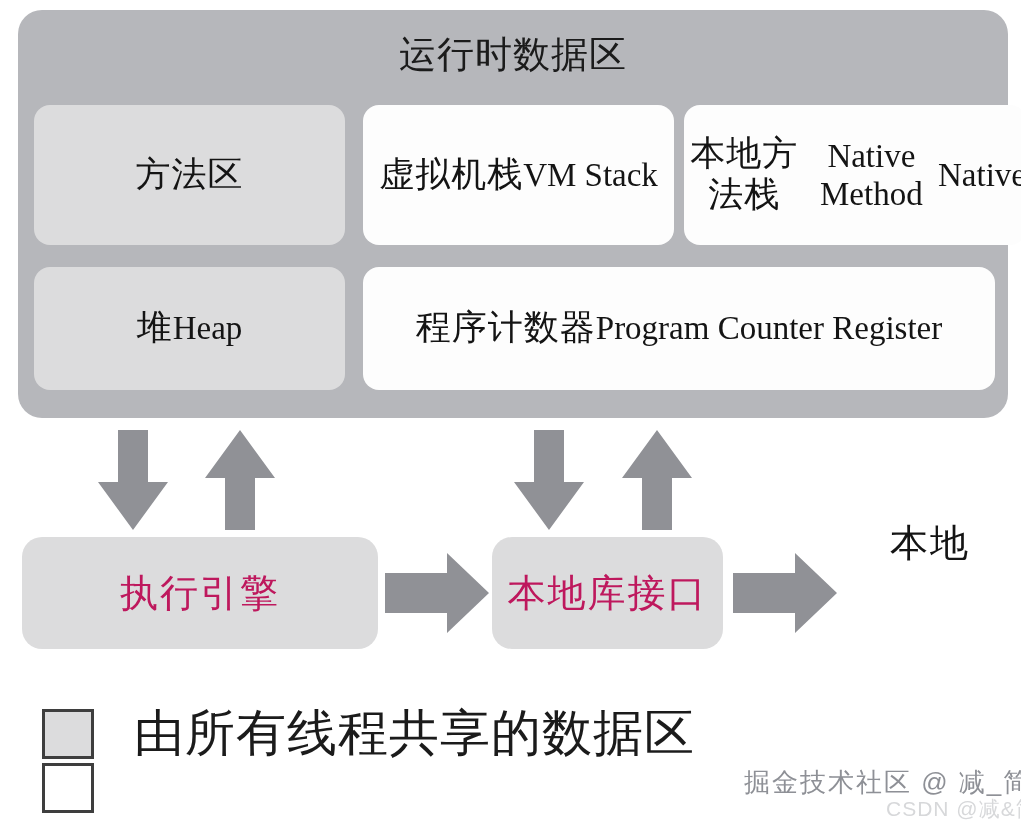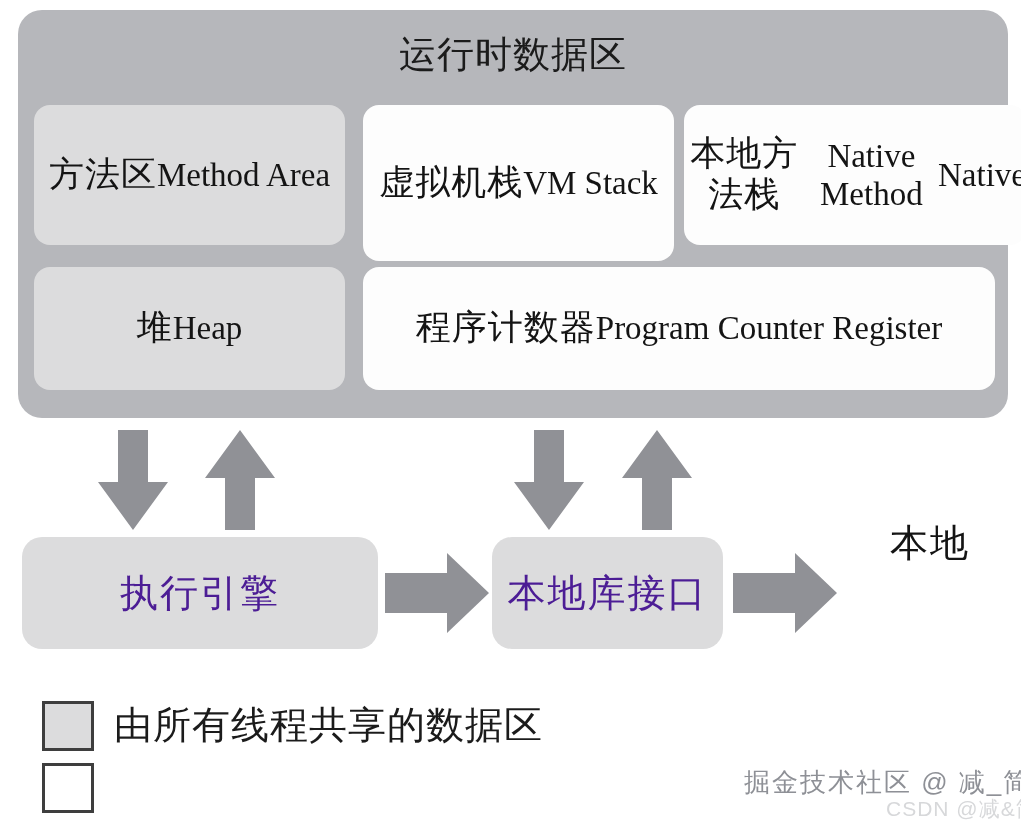--- a/index.html
+++ b/index.html
@@ -51,21 +51,21 @@
     text-align: center;
     color: #141414;
     line-height: 1.16;
   }
   .mem-box.shared { background: #dcdcdd; }
   .mem-box.isolated { background: #fdfdfd; }
   .mem-cn { font-size: 35px; letter-spacing: 1px; }
   .mem-en { font-size: 33px; }
 
   #box-method-area   { left: 16px;  top: 95px;  width: 311px; height: 140px; }
-  #box-vm-stack      { left: 345px; top: 95px;  width: 311px; height: 156px; }
+  #box-vm-stack      { left: 345px; top: 95px;  width: 311px; height: 140px; }
   #box-native-stack  { left: 666px; top: 95px;  width: 342px; height: 140px; justify-content: center; }
   #box-heap          { left: 16px;  top: 257px; width: 311px; height: 123px; }
   #box-pc-register   { left: 345px; top: 257px; width: 632px; height: 123px; }
 
   
   .v-arrow {
     position: absolute;
     width: 74px;
     height: 100px;
   }
@@ -79,21 +79,21 @@
   .proc-box {
     position: absolute;
     box-sizing: border-box;
     background: #dcdcdd;
     border-radius: 20px;
     display: flex;
     align-items: center;
     justify-content: center;
     font-size: 38px;
     letter-spacing: 2px;
-    color: #4c1d95;
+    color: #be185d;
   }
   #box-execution-engine { left: 22px;  top: 537px; width: 356px; height: 112px; }
   #box-native-interface { left: 492px; top: 537px; width: 231px; height: 112px; }
 
   .h-arrow {
     position: absolute;
     width: 106px;
     height: 84px;
   }
   .h-arrow svg { display: block; width: 100%; height: 100%; }
@@ -124,24 +124,25 @@
     width: 52px;
     height: 50px;
     box-sizing: border-box;
     border: 3px solid #3e3e3e;
     margin-right: 20px;
     flex: none;
   }
   .legend-swatch.shared   { background: #dcdcdd; }
   .legend-swatch.isolated { background: #ffffff; }
   .legend-label {
-    font-size: 38px;
+    font-size: 50px;
     letter-spacing: 1px;
     color: #1b1b1b;
     white-space: nowrap;
+    margin-left: 20px;
   }
 
   
   #watermark-primary {
     position: absolute;
     left: 744px;
     top: 765px;
     font-size: 26px;
     color: #8e9096;
     letter-spacing: 2px;
@@ -160,21 +161,20 @@
   }
 </style>
 </head>
 <body>
 
 <div class="runtime-area">
   <div class="runtime-title">运行时数据区</div>
 
   <div class="mem-box shared" id="box-method-area">
     <span class="mem-cn">方法区</span>
-    <span class="mem-en">Method Area</span>
   </div>
 
   <div class="mem-box isolated" id="box-vm-stack">
     <span class="mem-cn">虚拟机栈</span>
     <span class="mem-en">VM Stack</span>
   </div>
 
   <div class="mem-box isolated" id="box-native-stack">
     <span class="mem-cn">本地方法栈</span>
     <span class="mem-en">Native Method</span>

